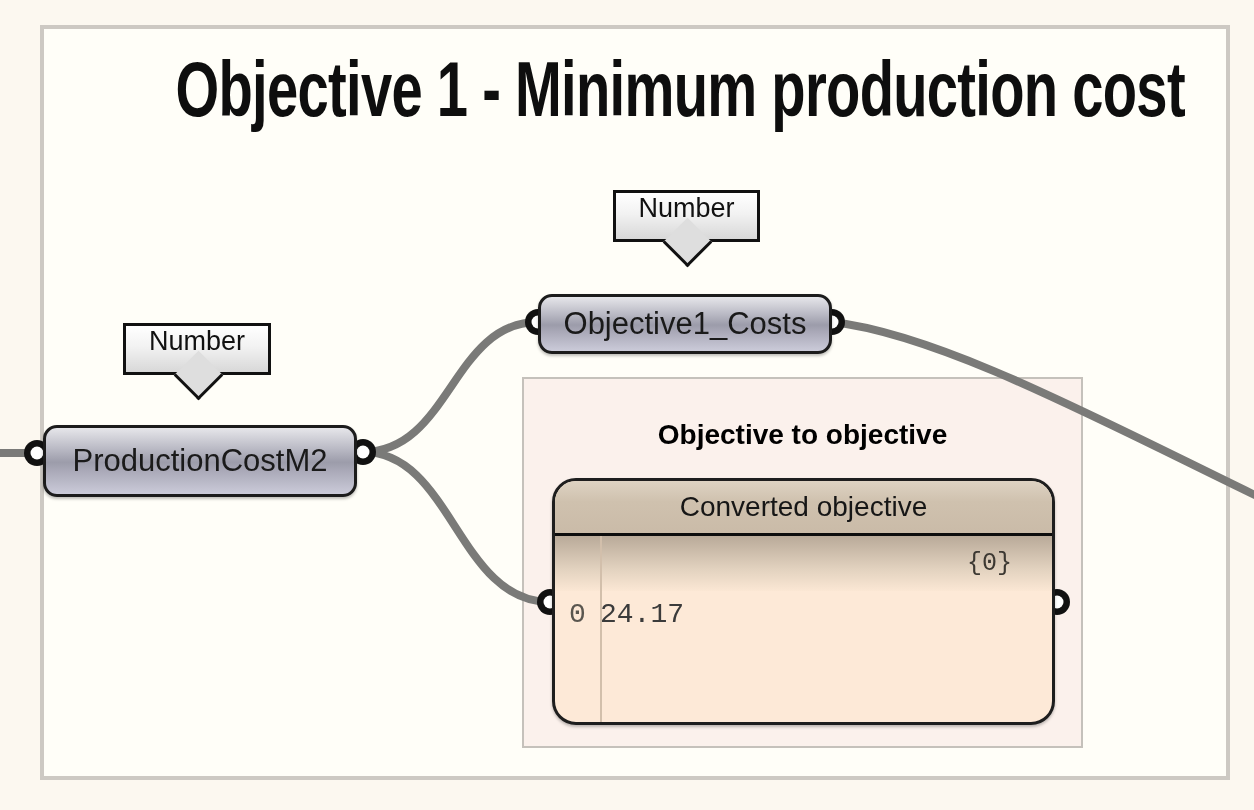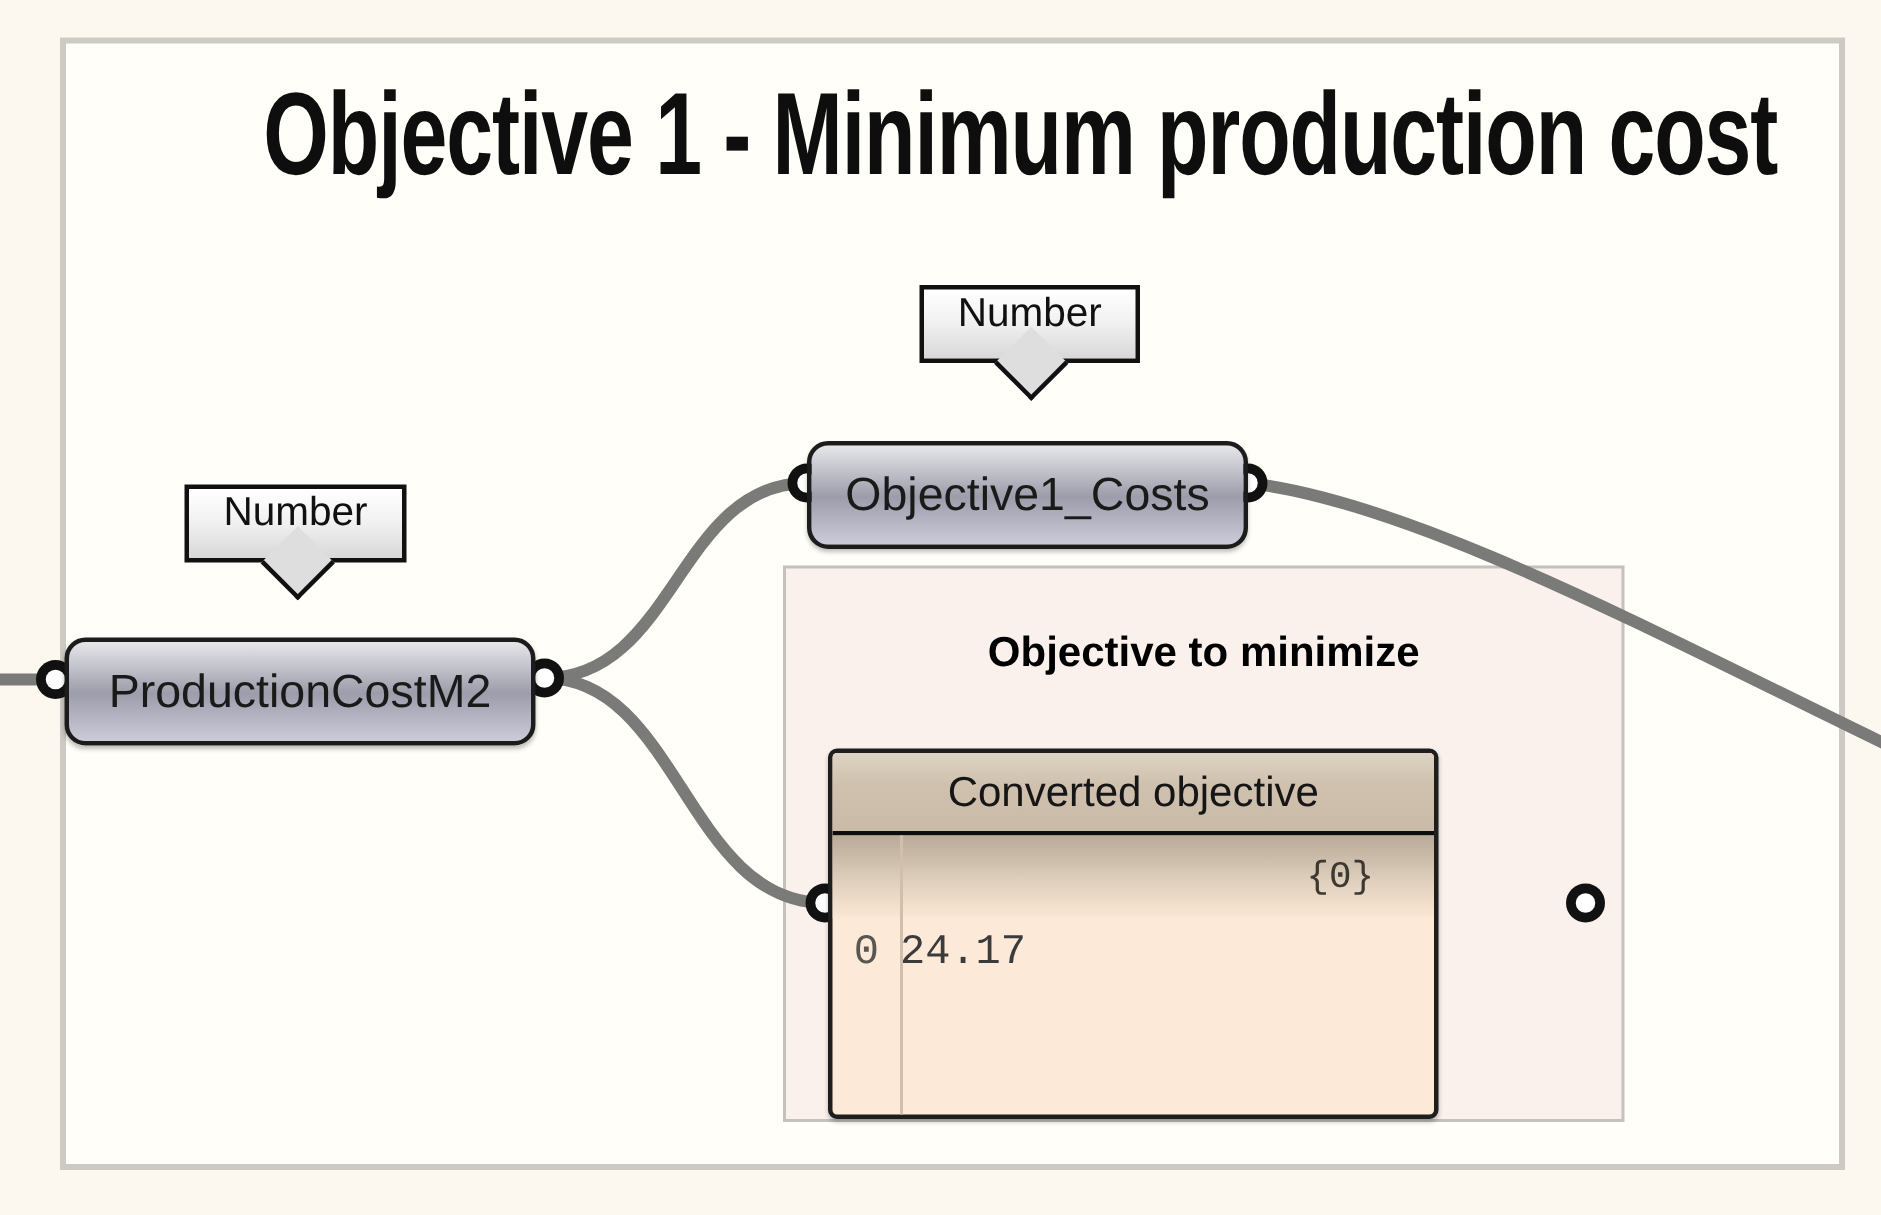--- a/index.html
+++ b/index.html
@@ -53,25 +53,24 @@
   .pill{
     position:absolute;box-sizing:border-box;
     border:3px solid #1c1c1c;border-radius:14px;
     background:linear-gradient(180deg,#e6e6ea 0%,#b9b9c4 32%,#9c9caa 52%,#abaab9 66%,#cbcbd9 100%);
     display:flex;align-items:center;justify-content:center;
     font-size:31px;color:#1a1a1a;z-index:3;
     box-shadow:0 2px 3px rgba(0,0,0,0.25);
   }
   
   .panel{
-    position:absolute;left:552px;top:478px;width:407px;height:247px;
-    box-sizing:border-box;border:3px solid #1e1e1e;border-radius:6px;
+    position:absolute;left:552px;top:478px;width:503px;height:247px;
+    box-sizing:border-box;border:3px solid #1e1e1e;border-radius:24px;
     overflow:hidden;background:#fde9d7;z-index:3;
     box-shadow:0 2px 3px rgba(0,0,0,0.25);
-    margin-top:21px;
   }
   .panel-header{
     height:52px;display:flex;align-items:center;justify-content:center;
     background:linear-gradient(180deg,#ded3c3 0%,#cfc1ae 40%,#cabba8 100%);
     font-size:28px;color:#161616;
   }
   .panel-divider{height:3px;background:#0d0d0d;}
   .panel-stripe{
     height:55px;box-sizing:border-box;
     background:linear-gradient(180deg,#b9aa99 0%,#e2d2bf 60%,#fbe7d4 100%);
@@ -92,21 +91,21 @@
   .row-value{}
 </style>
 </head>
 <body>
 
 <div class="frame"></div>
 
 <h1 class="canvas-title">Objective 1 - Minimum production cost</h1>
 
 <div class="groupbox">
-  <div class="group-label">Objective to minimize</div>
+  <div class="group-label">Objective to objective</div>
 </div>
 
 <svg class="wires" width="1254" height="810" viewBox="0 0 1254 810">
   <path class="wire" d="M -6 453 L 37 453"></path>
   <path class="wire" d="M 363 452 C 450 452, 452 322, 538 322"></path>
   <path class="wire" d="M 363 452 C 452 452, 458 602, 550 602"></path>
   <path class="wire" d="M 832 322 C 940 334, 1100 420, 1259 497"></path>
 
   <g>
     <circle cx="37" cy="453" r="13" fill="#111"></circle>
@@ -141,21 +140,21 @@
 
 <div class="tooltip" style="left:613px;top:190px;width:147px;height:52px;">
   <span>Number</span>
 </div>
 <div class="tooltip-tail" style="left:670px;top:225px;"></div>
 
 <div class="pill" style="left:43px;top:425px;width:314px;height:72px;">
   <span>ProductionCostM2</span>
 </div>
 
-<div class="pill" style="left:538px;top:294px;width:294px;height:72px;">
+<div class="pill" style="left:538px;top:294px;width:294px;height:60px;">
   <span>Objective1_Costs</span>
 </div>
 
 <div class="panel">
   <div class="panel-header">
     <span>Converted objective</span>
   </div>
   <div class="panel-divider"></div>
   <div class="panel-stripe">
     <span>{0}</span>

